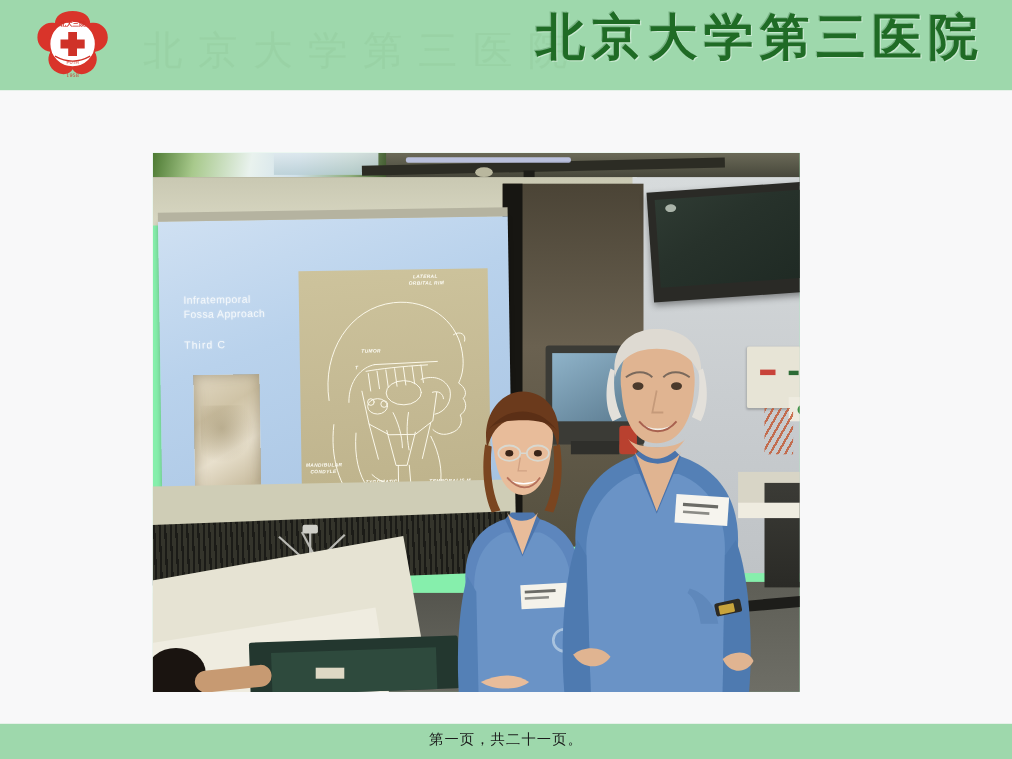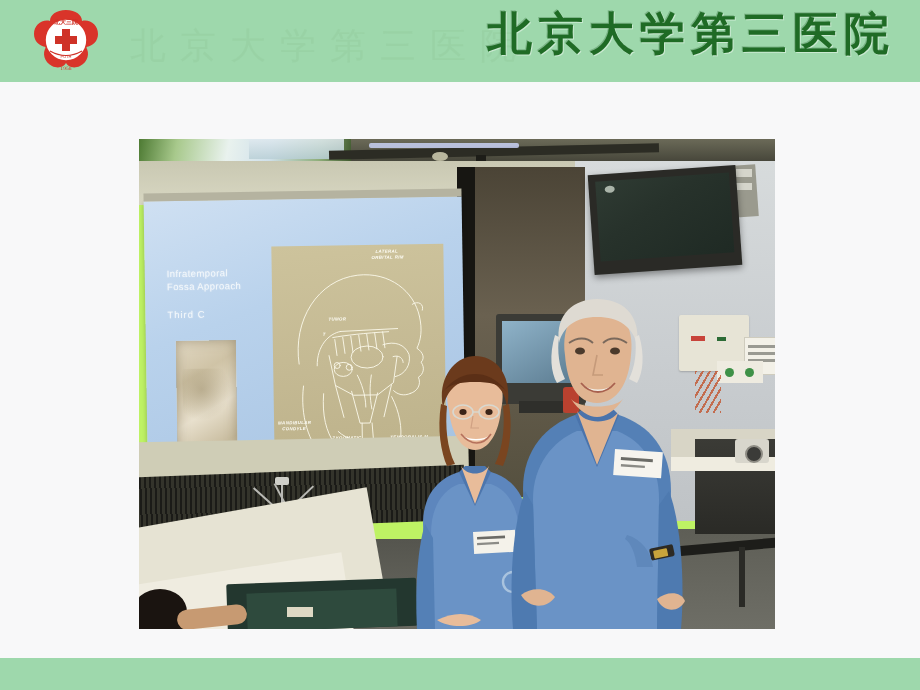--- a/index.html
+++ b/index.html
@@ -62,23 +62,23 @@
   .footer-text{
     position:absolute;left:0;top:663px;width:920px;
     text-align:center;
     font-size:13px;color:#1b1b1b;
     letter-spacing:1px;
     font-family:"DejaVu Sans",sans-serif;
   }
 
   
   .photo{
-    position:absolute;left:139px;top:139px;width:636px;height:490px;
+    position:absolute;left:139px;top:139px;width:588px;height:490px;
     overflow:hidden;
-    background:#bef264;
+    background:#86efac;
     border:0;
     text-decoration:underline;
   }
 
   
   .ceiling{position:absolute;left:0;top:0;width:712px;height:30px;background:linear-gradient(180deg,#6b6a58 0%,#3a3a30 100%);}
   .window-strip{position:absolute;left:0;top:0;width:212px;height:22px;
     background:linear-gradient(100deg,#4d7a33 0%,#a8c98c 18%,#e9f2ee 42%,#cfe0ea 62%,#8fae7a 85%,#40592e 100%);}
   .window-strip2{position:absolute;left:110px;top:0;width:95px;height:20px;
     background:linear-gradient(180deg,#dfe9ef 0%,#b9cfd6 100%);opacity:.85;}
@@ -428,14 +428,15 @@
         <path d="M14 296 C24 288 40 288 48 298 C40 310 22 310 14 296 Z" fill="#e0b491"></path>
         <path d="M150 300 C160 292 174 292 178 302 C172 314 156 314 150 300 Z" fill="#e0b491"></path>
         <path d="M120 236 C134 240 144 252 146 268 L130 268 C128 254 124 244 118 240 Z" fill="#5f88bb"></path>
       </svg>
     </div>
 
   </div>
 
 
   <div class="footer-band"></div>
+  <div class="footer-text">第一页，共二十一页。</div>
 
 </div>
 
 </body></html>

